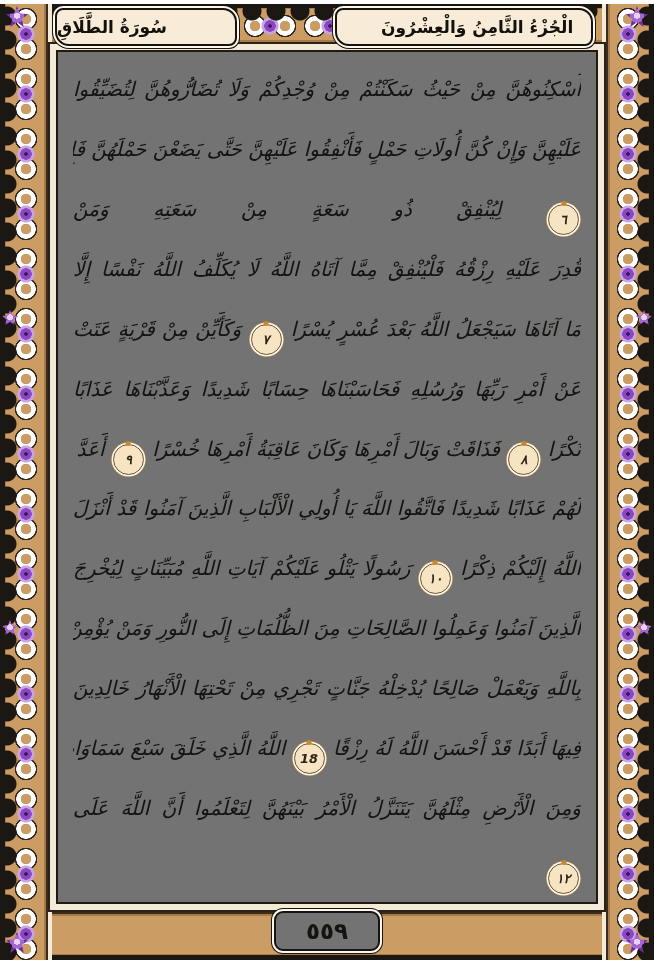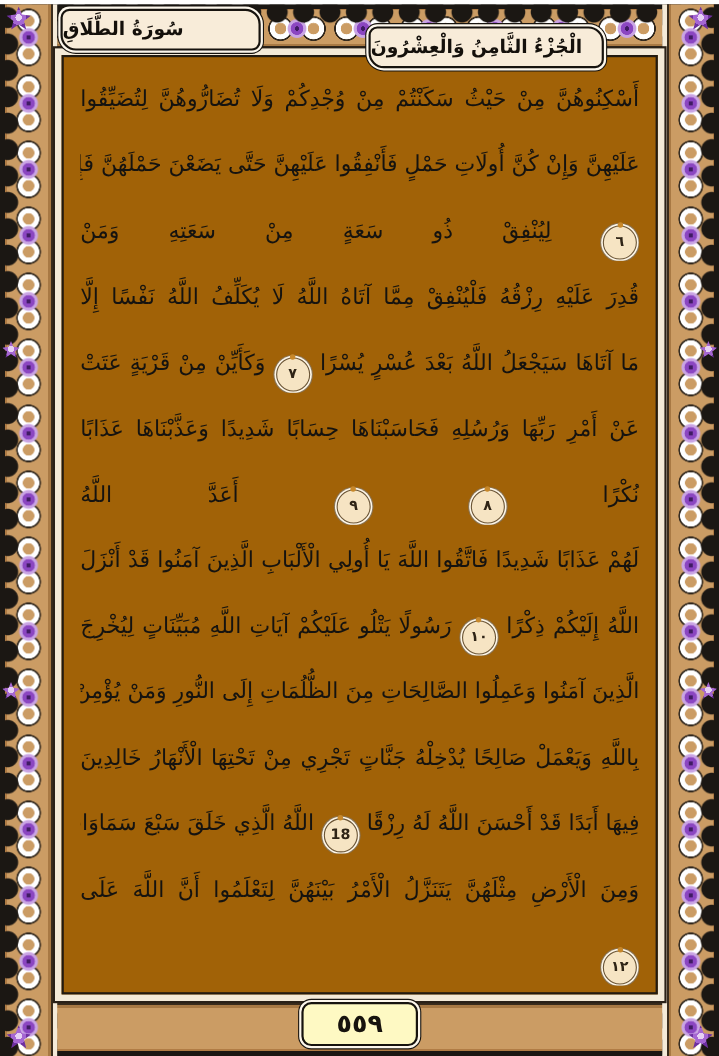--- a/index.html
+++ b/index.html
@@ -50,34 +50,34 @@
     clip-path:polygon(50% 0%,63% 33%,100% 38%,72% 60%,81% 95%,50% 74%,19% 95%,28% 60%,0% 38%,37% 33%);
     background:radial-gradient(circle at 50% 45%, #e7d1f5 0 3px, #a566d2 3px 7px, #6d2fa0 7px 11px);}
   .bloom.small{width:16px;height:16px;}
 
   
   .cartouche{position:absolute;z-index:4;height:34px;background:#f8ecd9;
     border:2px solid #17130e;border-radius:8px 14px 8px 14px;
     box-shadow:0 0 0 2px #fdf7ec,0 0 0 3px #17130e;
     display:flex;align-items:center;}
   .cartouche .hdr-txt{font-size:17px;font-weight:bold;color:#14100b;direction:rtl;white-space:nowrap;}
-  .cart-juz{top:24px;left:335px;width:210px;}
+  .cart-juz{top:8px;left:335px;width:210px;padding-left:44px;}
   .cart-surah{top:8px;left:55px;width:178px;}
 
   
   .pageno{position:absolute;z-index:4;bottom:9px;left:50%;transform:translateX(-50%);
-    width:102px;height:36px;background:#fef9c3;border:2px solid #17130e;border-radius:9px;
+    width:102px;height:36px;background:#737373;border:2px solid #17130e;border-radius:9px;
     box-shadow:0 0 0 2px #fdf7ec,0 0 0 3px #17130e;
     display:flex;align-items:center;justify-content:center;}
   .pageno .num{font-size:23px;font-weight:bold;color:#17130e;letter-spacing:2px;}
 
   
   .text-frame{position:absolute;z-index:2;left:56px;right:56px;top:50px;bottom:56px;
-    background:#a16207;border:2px solid #221a10;
-    box-shadow:0 0 0 6px #f4ead8,0 0 0 8px #2a2118;}
+    background:#737373;border:2px solid #221a10;
+    box-shadow:0 0 0 6px #f4ead8,0 0 0 8px #2a2118;font-style:italic;}
   .text-area{position:absolute;inset:0;padding:10px 15px 6px;direction:rtl;
     display:flex;flex-direction:column;justify-content:space-between;overflow:hidden;}
   .line{height:55px;line-height:55px;font-size:20px;color:#151310;
     text-align:justify;text-align-last:justify;white-space:nowrap;overflow:hidden;}
   .ayah{display:inline-flex;align-items:center;justify-content:center;position:relative;
     width:29px;height:29px;border-radius:50%;background:#f6e4c3;vertical-align:-8px;
     border:1px solid #6b5536;box-shadow:0 0 0 1.5px #fdf6e8,0 0 0 2.5px #8a7454;margin:0 2px;}
   .ayah::before{content:"";position:absolute;top:-4px;left:50%;transform:translateX(-50%);
     width:5px;height:5px;border-radius:50%;background:#c8882a;}
   .ayah .num{font-size:13px;font-weight:bold;color:#2f2416;line-height:1;}
@@ -131,20 +131,21 @@
         <span>وَكَأَيِّنْ مِنْ قَرْيَةٍ عَتَتْ</span>
       </div>
 
       <div class="line"><span>عَنْ أَمْرِ رَبِّهَا وَرُسُلِهِ فَحَاسَبْنَاهَا حِسَابًا شَدِيدًا وَعَذَّبْنَاهَا عَذَابًا</span></div>
 
       <div class="line">
         <span>نُكْرًا</span>
         <span class="ayah">
             <span class="num">٨</span>
           </span>
+        <span>فَذَاقَتْ وَبَالَ أَمْرِهَا وَكَانَ عَاقِبَةُ أَمْرِهَا خُسْرًا</span>
         <span class="ayah">
             <span class="num">٩</span>
           </span>
         <span>أَعَدَّ اللَّهُ</span>
       </div>
 
       <div class="line"><span>لَهُمْ عَذَابًا شَدِيدًا فَاتَّقُوا اللَّهَ يَا أُولِي الْأَلْبَابِ الَّذِينَ آمَنُوا قَدْ أَنْزَلَ</span></div>
 
       <div class="line">
         <span>اللَّهُ إِلَيْكُمْ ذِكْرًا</span>

